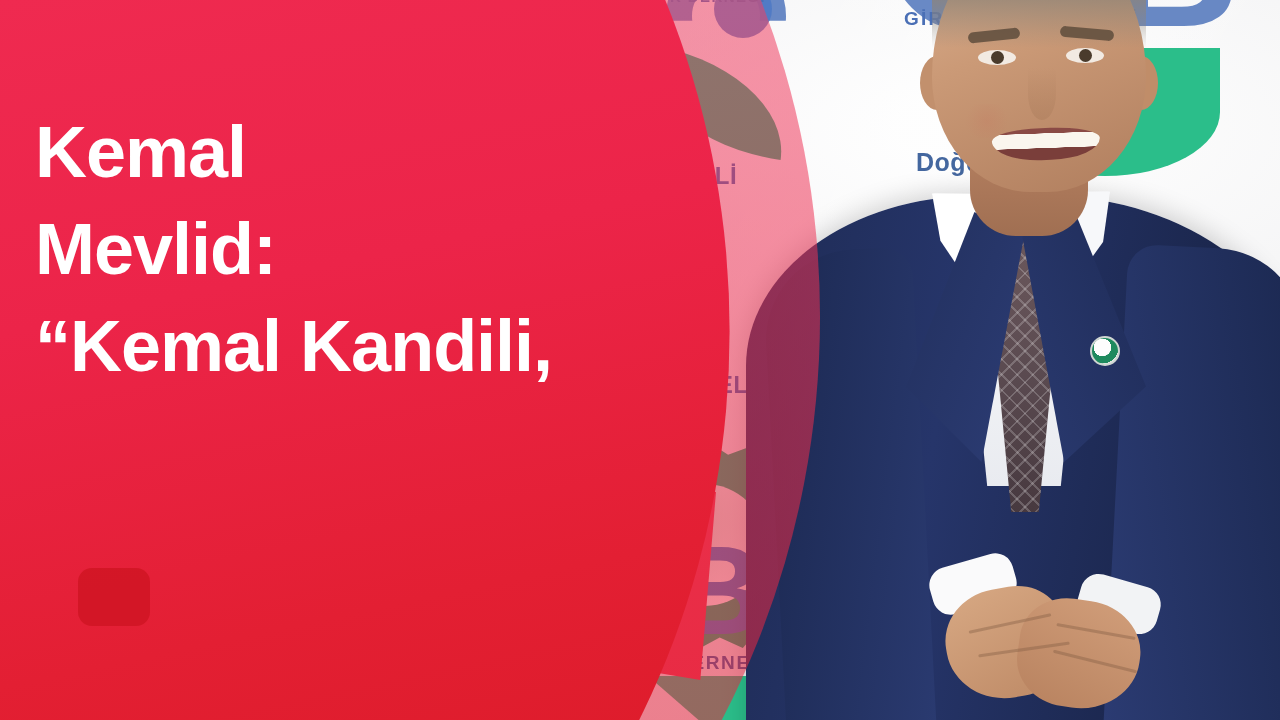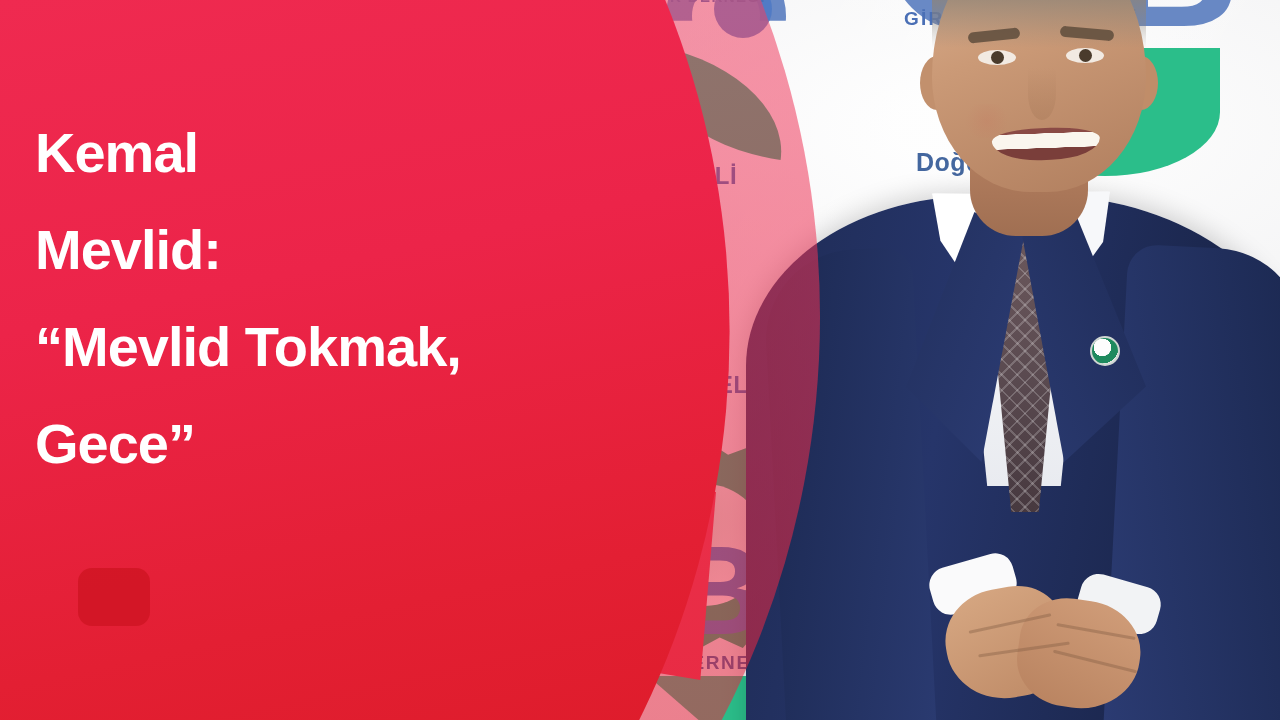--- a/index.html
+++ b/index.html
@@ -201,21 +201,21 @@
       opacity:.55;
       clip-path: ellipse(100% 118% at 0% 44%); }
   .red-main { position:absolute; left:0; top:0; width:760px; height:720px;
       background:linear-gradient(168deg,#EF2A50 0%,#EC2449 38%,#E31F33 78%,#DE1C2B 100%);
       clip-path: ellipse(96% 112% at 0% 46%); }
   .red-accent { position:absolute; left:78px; top:568px; width:72px; height:58px;
       background:#D01523; border-radius:14px; opacity:.85; }
 
   
   .headline { position:absolute; left:35px; top:104px; width:700px;
-      font-size:56px; line-height:97px; font-weight:800; color:#FFFFFF;
+      font-size:72px; line-height:97px; font-weight:800; color:#FFFFFF;
       letter-spacing:-1px; }
   .headline .ln { display:block; white-space:nowrap; }
 </style>
 </head>
 <body>
 
 <div id="stage">
 
   <div class="photo">
 
@@ -301,17 +301,16 @@
       </div>
   </div>
 
   <div class="red-soft"></div>
   <div class="red-main"></div>
   <div class="red-accent"></div>
 
   <div class="headline">
       <span class="ln">Kemal</span>
       <span class="ln">Mevlid:</span>
-      <span class="ln">“Mevlid Tokmak,</span>
-      <span class="ln">Gece”</span>
+      <span class="ln">“Kemal Kandili,</span>
     </div>
 
 </div>
 
 </body></html>

